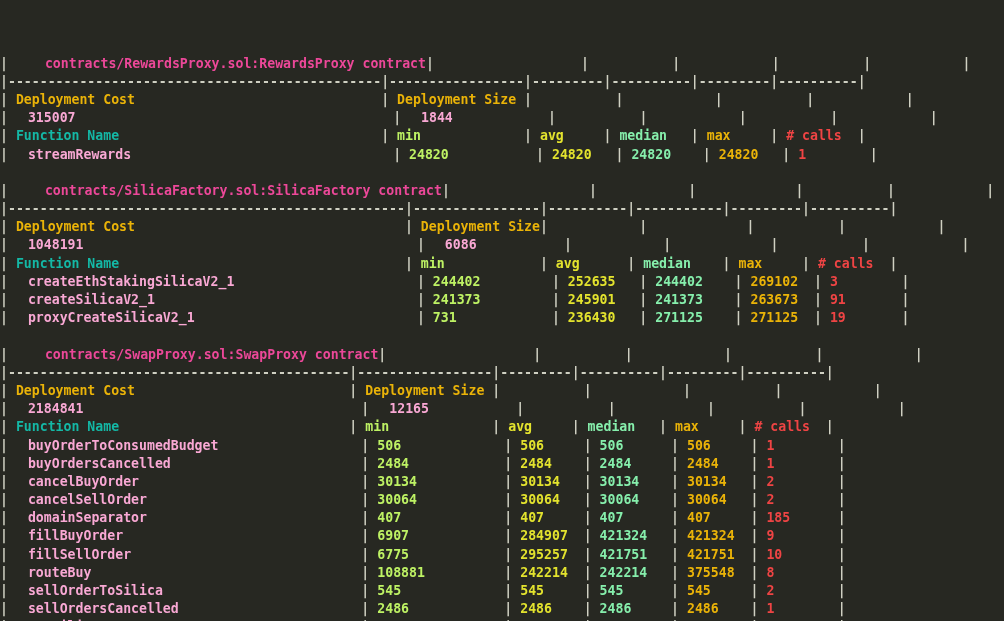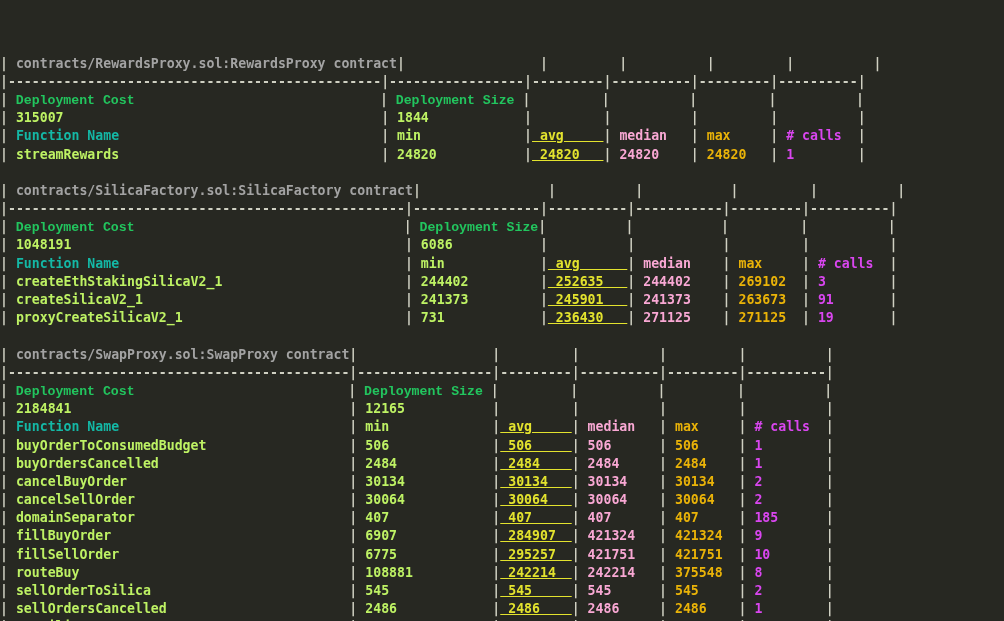--- a/index.html
+++ b/index.html
@@ -28,29 +28,29 @@
   }
   .tbl {
     white-space: pre;
     font-weight: bold;
   }
   .row { white-space: pre; height: 18.2px; }
   .spacer { height: 18.2px; white-space: pre; }
 
   
   .c-frame   { color: #cfd0c2; font-weight: bold; }
-  .c-title   { color: #a3a3a3; }
-  .c-deploy  { color: #22c55e; font-family: Liberation Mono, monospace; }
-  .c-plain   { color: #bef264; }
+  .c-title   { color: #ec4899; margin-left: 29px; }
+  .c-deploy  { color: #eab308; }
+  .c-plain   { color: #f9a8d4; margin-left: 12px; }
   .c-fname   { color: #14b8a6; }
   .c-min     { color: #bef264; }
-  .c-avg     { color: #e3e32e; text-decoration: underline; }
-  .c-median  { color: #f9a8d4; }
+  .c-avg     { color: #e3e32e; }
+  .c-median  { color: #86efac; }
   .c-max     { color: #eab308; }
-  .c-calls   { color: #d946ef; }
+  .c-calls   { color: #ef4444; }
 
   .cut {
     position: absolute;
     top: -9px;
     left: 0;
     width: 1004px;
     height: 10px;
     overflow: hidden;
     opacity: 0.55;
   }

